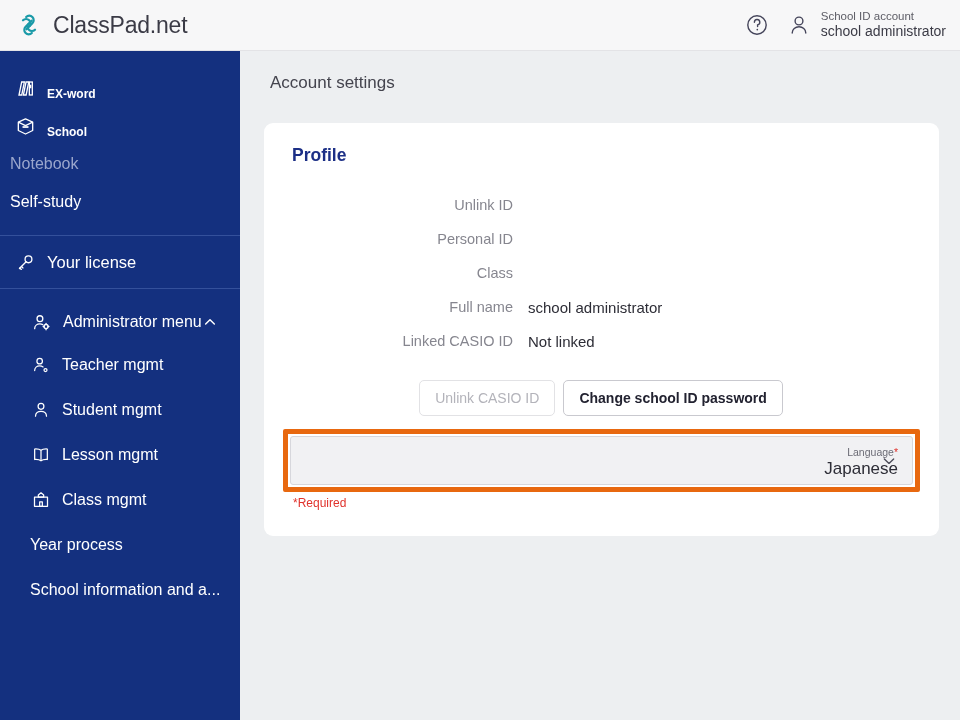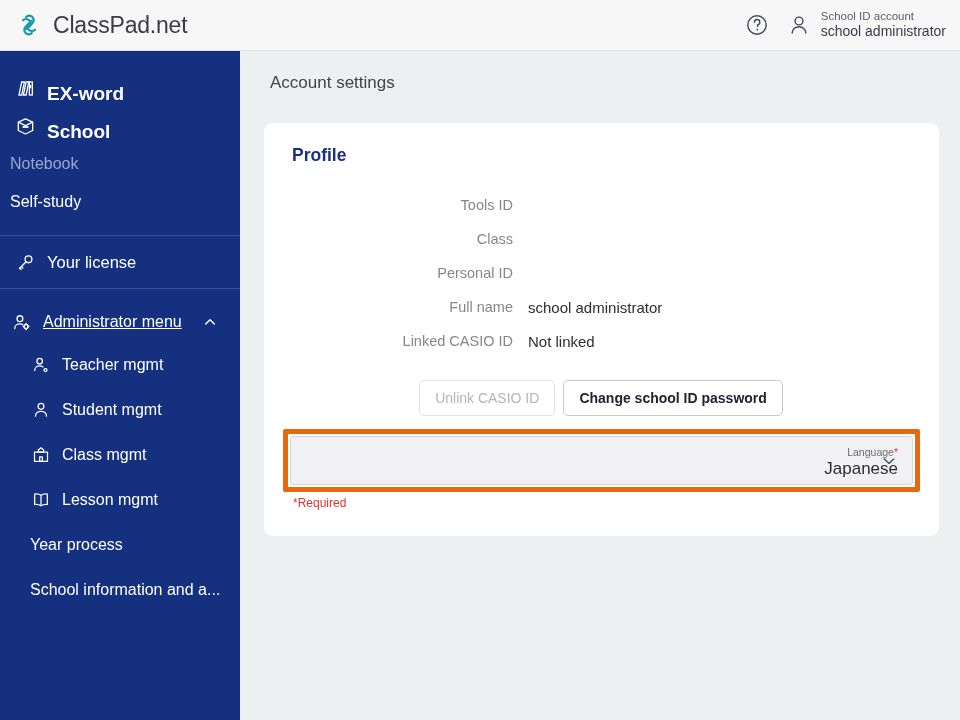--- a/index.html
+++ b/index.html
@@ -47,31 +47,31 @@
   .nav-item {
     display: flex; align-items: center;
     height: 38px; padding-left: 14px;
     cursor: pointer; position: relative;
   }
   .nav-item .nav-ico {
     width: 22px; height: 22px; margin-right: 11px;
     flex: 0 0 22px; display: flex; align-items: center; justify-content: center;
   }
   .nav-label { font-size: 16.5px; }
-  .nav-main .nav-label { font-weight: bold; font-size: 19px; margin-top: 12px; }
+  .nav-main .nav-label { font-weight: bold; font-size: 12px; margin-top: 12px; }
   .nav-plain { padding-left: 10px; }
   .nav-plain .nav-label { font-size: 16px; }
   .nav-muted .nav-label { color: #9aa6cc; }
   .nav-sep {
     height: 1px; background: #34509b; margin: 0;
   }
   .nav-spacer-sm { height: 14px; }
   .nav-admin {
     display: flex; align-items: center; height: 40px;
-    padding-left: 10px; cursor: pointer; text-decoration: underline;
+    padding-left: 30px; cursor: pointer;
   }
   .nav-admin .nav-label { font-size: 16px; }
   .chev-up { margin-left: auto; margin-right: 22px; width: 16px; height: 16px; }
   .nav-sub {
     display: flex; align-items: center; height: 45px;
     padding-left: 30px; cursor: pointer;
   }
   .nav-sub .nav-ico {
     width: 22px; height: 22px; margin-right: 10px; flex: 0 0 22px;
     display: flex; align-items: center; justify-content: center;
@@ -301,70 +301,70 @@
           <circle cx="12" cy="7.6" r="3.5"></circle>
           <path d="M5.4 19.4c0-3.6 3-5.9 6.6-5.9s6.6 2.3 6.6 5.9" stroke-linecap="round"></path>
         </svg>
       </span>
       <span class="nav-label">Student mgmt</span>
     </div>
 
     <div class="nav-sub">
       <span class="nav-ico">
         <svg viewBox="0 0 24 24" width="20" height="20" fill="none" stroke="#ffffff" stroke-width="1.5" stroke-linejoin="round">
+          <path d="M12 6.4C10.3 5 7.8 4.6 4.4 4.8v12.6c3.4-.2 5.9.2 7.6 1.6 1.7-1.4 4.2-1.8 7.6-1.6V4.8c-3.4-.2-5.9.2-7.6 1.6z"></path>
+          <path d="M12 6.4v12.6"></path>
+        </svg>
+      </span>
+      <span class="nav-label">Lesson mgmt</span>
+    </div>
+
+    <div class="nav-sub">
+      <span class="nav-ico">
+        <svg viewBox="0 0 24 24" width="20" height="20" fill="none" stroke="#ffffff" stroke-width="1.5" stroke-linejoin="round">
           <path d="M12 3.4 15.2 6v2.6H8.8V6z"></path>
           <path d="M4.2 8.6h15.6v11H4.2z"></path>
           <rect x="10.4" y="14.2" width="3.2" height="5.4"></rect>
         </svg>
       </span>
       <span class="nav-label">Class mgmt</span>
     </div>
 
-    <div class="nav-sub">
-      <span class="nav-ico">
-        <svg viewBox="0 0 24 24" width="20" height="20" fill="none" stroke="#ffffff" stroke-width="1.5" stroke-linejoin="round">
-          <path d="M12 6.4C10.3 5 7.8 4.6 4.4 4.8v12.6c3.4-.2 5.9.2 7.6 1.6 1.7-1.4 4.2-1.8 7.6-1.6V4.8c-3.4-.2-5.9.2-7.6 1.6z"></path>
-          <path d="M12 6.4v12.6"></path>
-        </svg>
-      </span>
-      <span class="nav-label">Lesson mgmt</span>
-    </div>
-
     <div class="nav-sub nav-sub-noicon">
       <span class="nav-label">Year process</span>
     </div>
 
     <div class="nav-sub nav-sub-noicon">
       <span class="nav-label">School information and a...</span>
     </div>
   </div>
 
   <div class="main">
     <div class="page-title">Account settings</div>
 
     <div class="card">
       <div class="card-title">Profile</div>
 
       <div class="field-row">
-        <div class="field-label">Tools ID</div>
+        <div class="field-label">Unlink ID</div>
         <div class="field-value">
           <span class="blur-box blur-school"></span>
         </div>
-      </div>
-
-      <div class="field-row">
-        <div class="field-label">Class</div>
-        <div class="field-value"></div>
       </div>
 
       <div class="field-row">
         <div class="field-label">Personal ID</div>
         <div class="field-value">
           <span class="blur-box blur-personal"></span>
         </div>
+      </div>
+
+      <div class="field-row">
+        <div class="field-label">Class</div>
+        <div class="field-value"></div>
       </div>
 
       <div class="field-row">
         <div class="field-label">Full name</div>
         <div class="field-value">school administrator</div>
       </div>
 
       <div class="field-row">
         <div class="field-label">Linked CASIO ID</div>
         <div class="field-value">Not linked</div>

